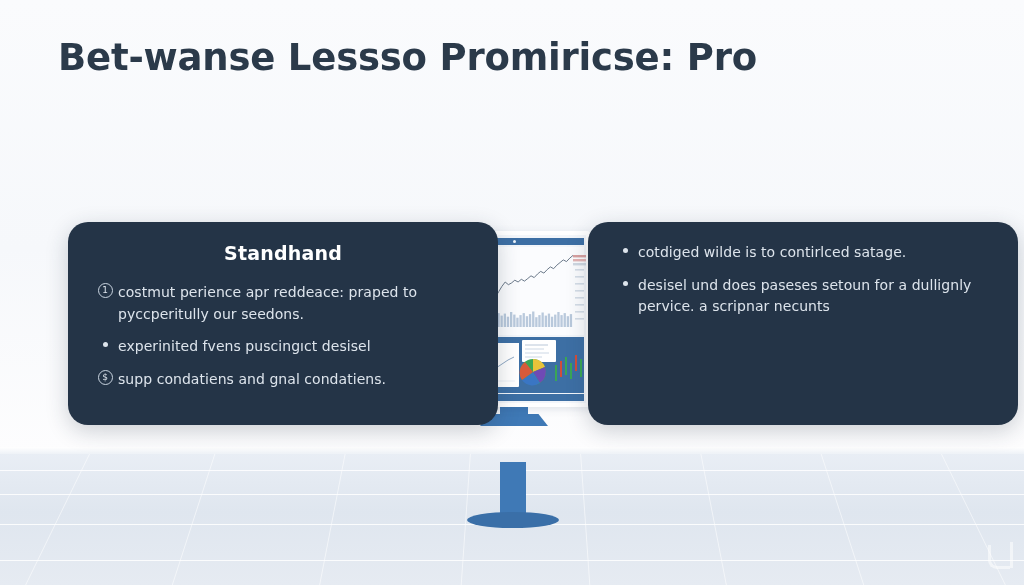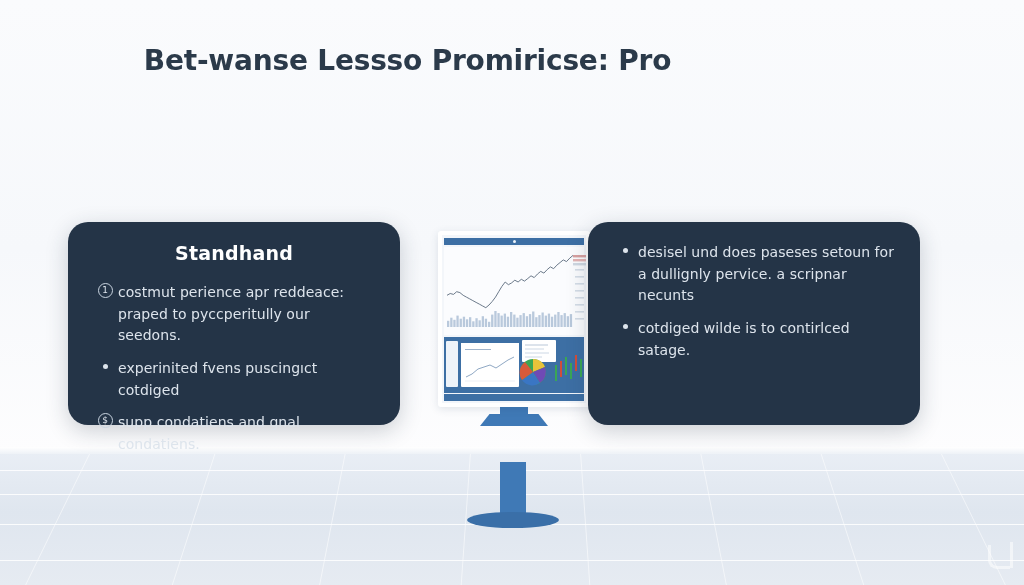--- a/index.html
+++ b/index.html
@@ -36,23 +36,23 @@
     background:rgba(255,255,255,0.85);
   }
   .floor-v {
     position:absolute; top:0; width:1px; height:133px;
     background:rgba(255,255,255,0.55);
     transform-origin:top center;
   }
 
   
   .title {
-    position:absolute; left:0; top:44px; width:815px;
+    position:absolute; left:0; top:36px; width:815px;
     text-align:center;
-    font-size:28px; font-weight:bold;
+    font-size:37px; font-weight:bold;
     letter-spacing:-0.2px;
     color:#2b3a4a;
     font-family:"DejaVu Sans", sans-serif;
   }
 
   
   .monitor {
     position:absolute; left:438px; top:231px;
     width:152px; height:176px;
     background:#ffffff;
@@ -116,21 +116,21 @@
     position:absolute; left:467px; top:512px;
     width:92px; height:16px;
     background:#3a6fa8;
     border-radius:50%;
   }
 
   
   .card {
     position:absolute;
     top:222px;
-    width:332px; height:203px;
+    width:430px; height:203px;
     background:#243447;
     border-radius:20px;
     box-shadow:0 6px 22px rgba(30,45,65,0.22);
     padding:20px 24px 0 24px;
   }
   .card.left  { left:68px; }
   .card.right { left:588px; }
 
   .card-title {
     text-align:center;
@@ -348,44 +348,44 @@
       <div class="feature">
         <span class="bullet">
           <span class="ico-circle">1</span>
         </span>
         <span class="txt">costmut perience apr reddeace: praped to pyccperitully our seedons.</span>
       </div>
       <div class="feature">
         <span class="bullet">
           <span class="ico-dot"></span>
         </span>
-        <span class="txt">experinited fvens puscingıct cotdiged</span>
+        <span class="txt">experinited fvens puscingıct desisel</span>
       </div>
       <div class="feature">
         <span class="bullet">
           <span class="ico-circle">$</span>
         </span>
         <span class="txt">supp condatiens and gnal condatiens.</span>
       </div>
     </div>
   </div>
 
   <div class="card right">
     <div>
       <div class="feature">
         <span class="bullet">
           <span class="ico-dot"></span>
         </span>
+        <span class="txt">cotdiged wilde is to contirlced satage.</span>
+      </div>
+      <div class="feature">
+        <span class="bullet">
+          <span class="ico-dot"></span>
+        </span>
         <span class="txt">desisel und does paseses setoun for a dullignly pervice. a scripnar necunts</span>
-      </div>
-      <div class="feature">
-        <span class="bullet">
-          <span class="ico-dot"></span>
-        </span>
-        <span class="txt">cotdiged wilde is to contirlced satage.</span>
       </div>
     </div>
   </div>
 
   <div class="watermark">
     <span class="wm-mark"></span>
   </div>
 
 </div>
 

